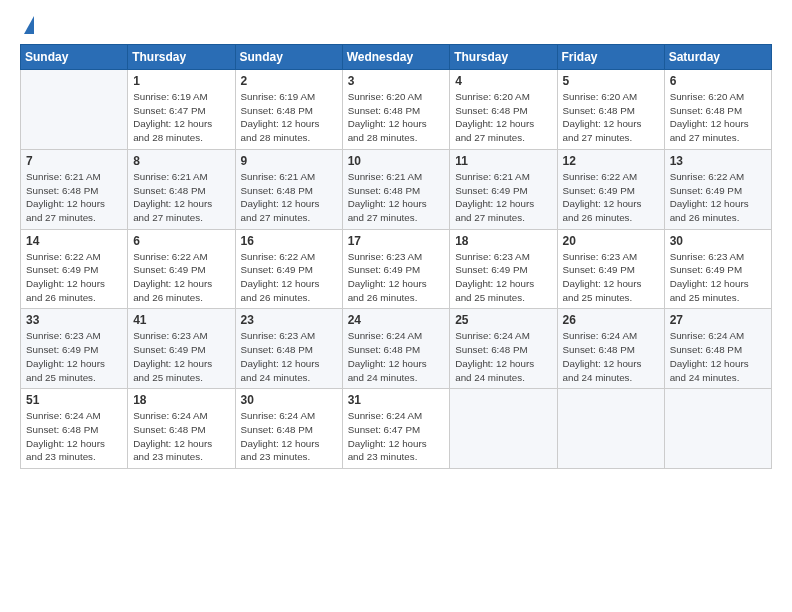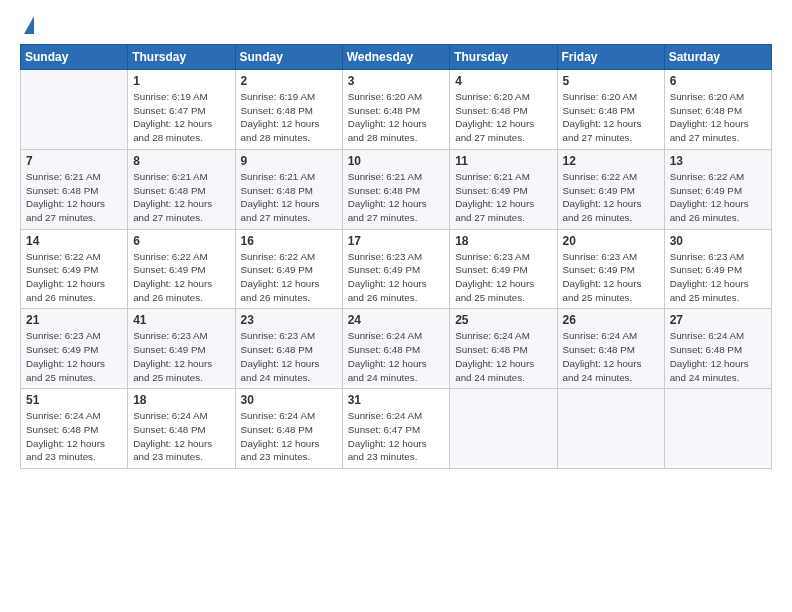--- a/index.html
+++ b/index.html
@@ -218,21 +218,21 @@
             <span class="day-number">20</span>
             <div class="day-info">Sunrise: 6:23 AM<br>Sunset: 6:49 PM<br>Daylight: 12 hours and 25 minutes.</div>
           </td>
           <td>
             <span class="day-number">30</span>
             <div class="day-info">Sunrise: 6:23 AM<br>Sunset: 6:49 PM<br>Daylight: 12 hours and 25 minutes.</div>
           </td>
         </tr>
         <tr>
           <td>
-            <span class="day-number">21</span>
+            <span class="day-number">33</span>
             <div class="day-info">Sunrise: 6:23 AM<br>Sunset: 6:49 PM<br>Daylight: 12 hours and 25 minutes.</div>
           </td>
           <td>
             <span class="day-number">41</span>
             <div class="day-info">Sunrise: 6:23 AM<br>Sunset: 6:49 PM<br>Daylight: 12 hours and 25 minutes.</div>
           </td>
           <td>
             <span class="day-number">23</span>
             <div class="day-info">Sunrise: 6:23 AM<br>Sunset: 6:48 PM<br>Daylight: 12 hours and 24 minutes.</div>
           </td>

